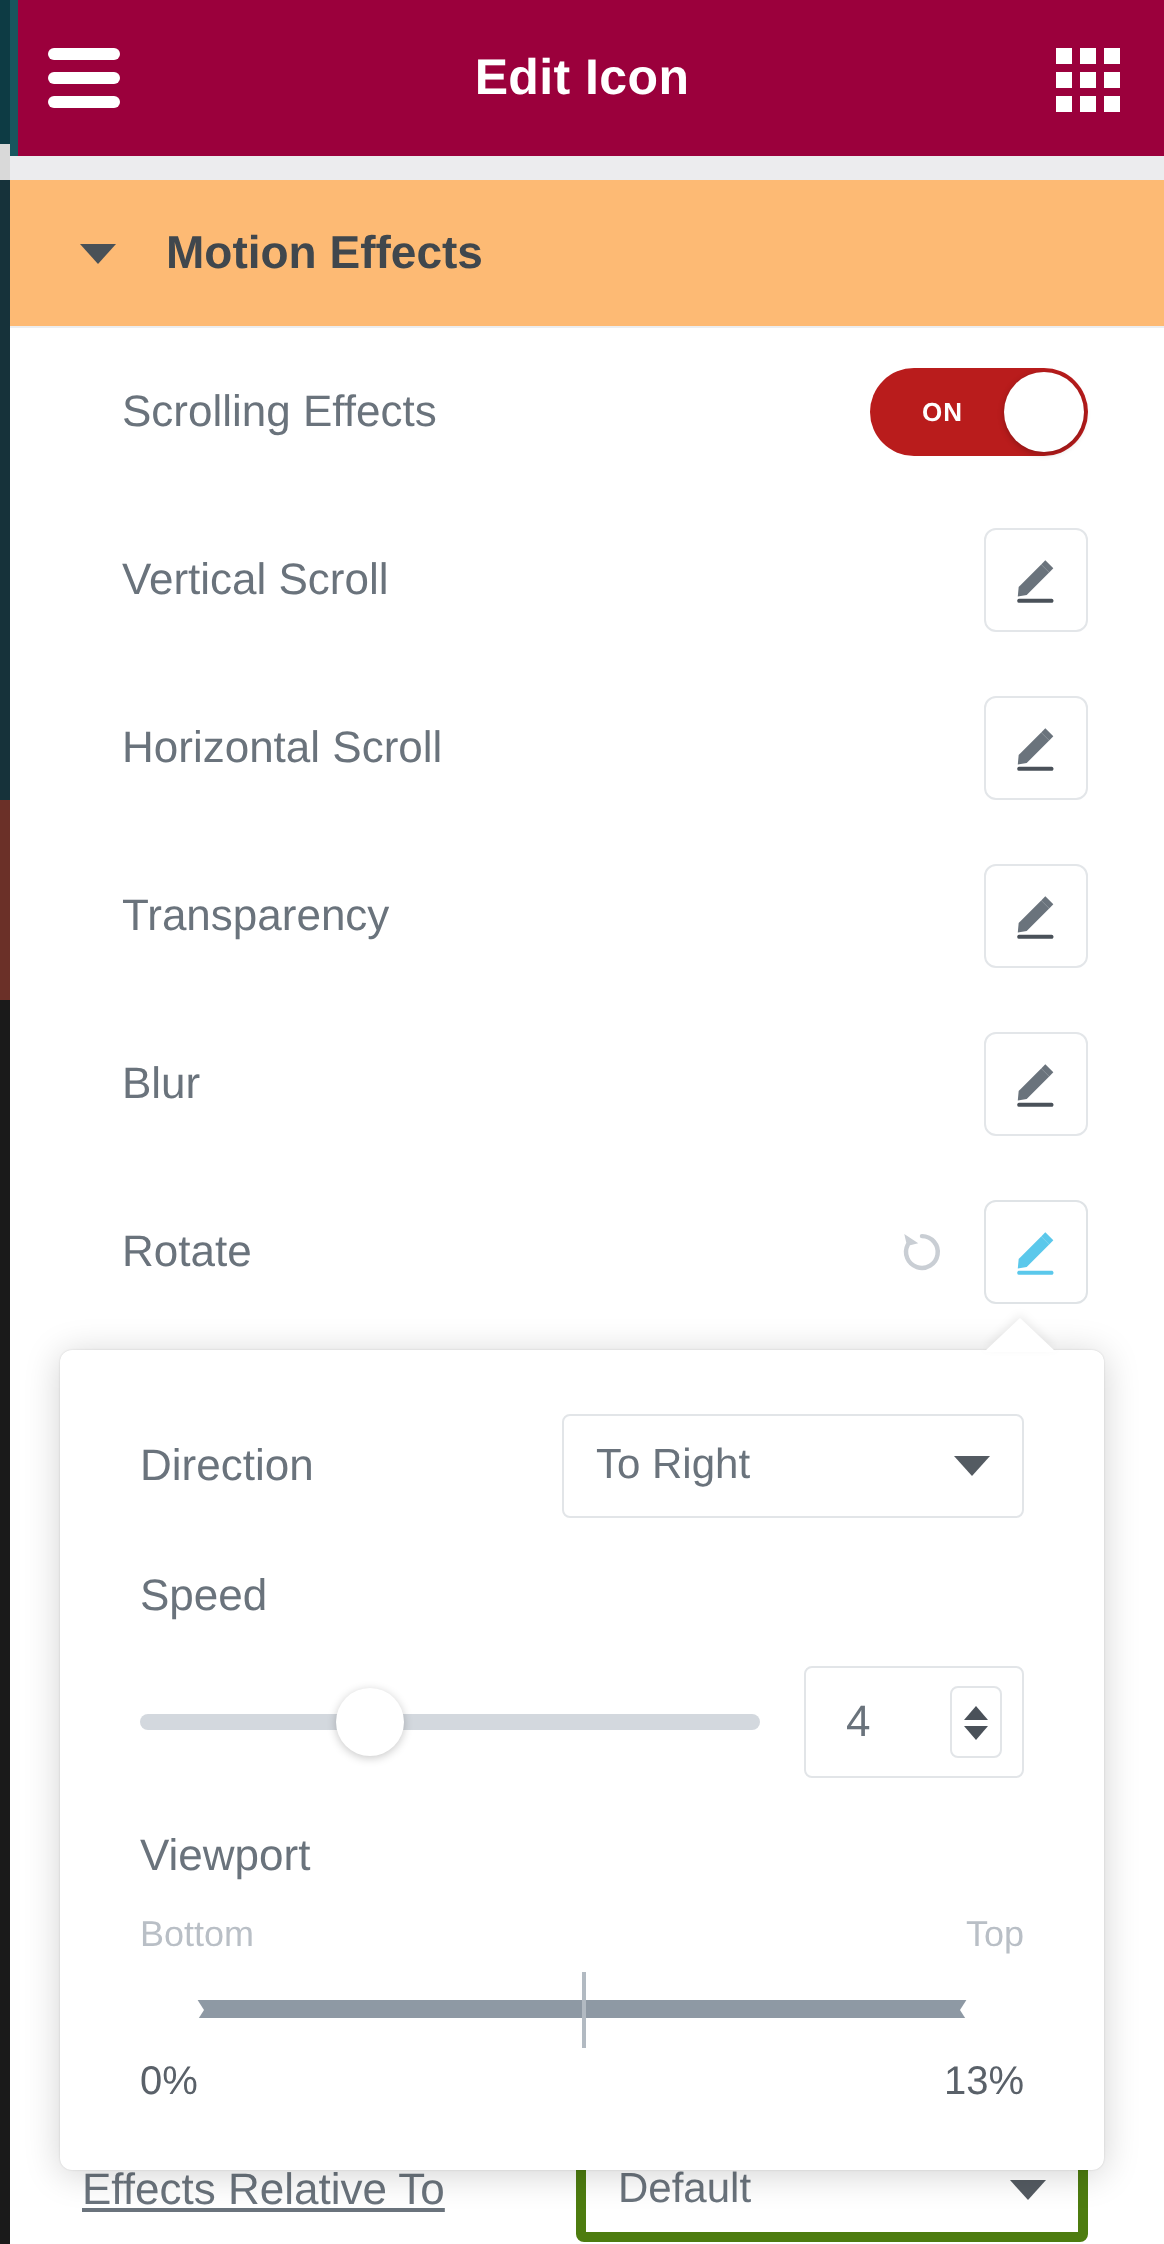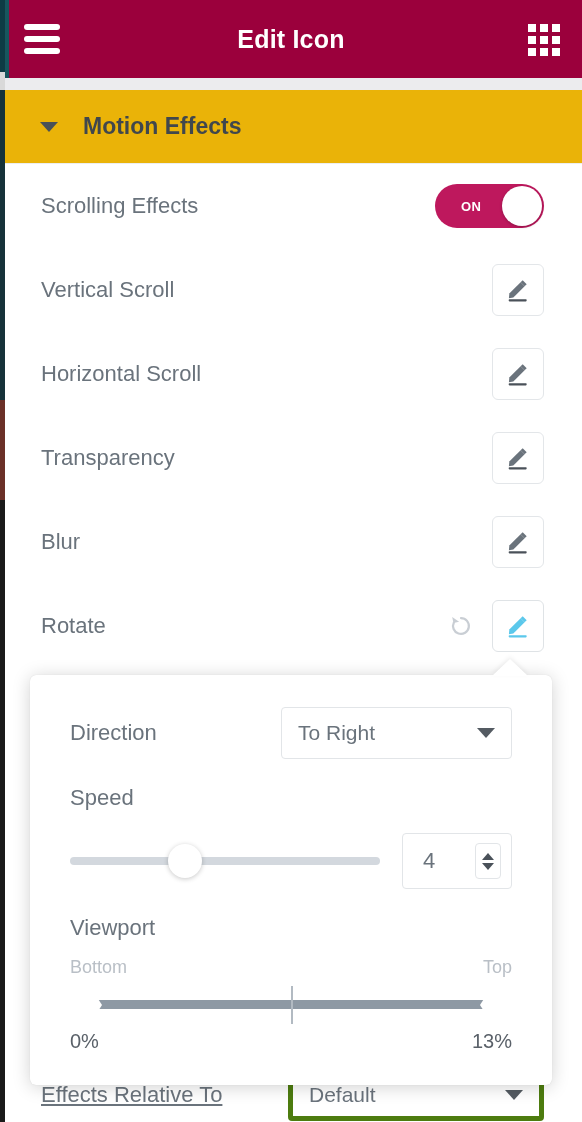--- a/index.html
+++ b/index.html
@@ -75,50 +75,50 @@
     background: #ececee;
     z-index: 39;
   }
 
   
   .section-head {
     position: absolute; left: 0; top: 90px;
     width: 582px; height: 74px;
     display: flex; align-items: center;
     border-bottom: 1px solid #eceef0;
-    background: #eab308;
+    background: #fdba74;
   }
   .caret-down {
     margin-left: 40px;
     width: 0; height: 0;
     border-left: 9px solid transparent;
     border-right: 9px solid transparent;
     border-top: 10px solid #495157;
     cursor: pointer;
   }
   .section-title {
     margin-left: 25px;
     font-size: 23px; font-weight: 700; color: #40474d;
   }
 
   
   .rows { position: absolute; left: 0; top: 164px; width: 582px; }
   .row {
     position: relative;
     height: 84px;
     display: flex; align-items: center;
-    padding: 0 38px 0 41px;
+    padding: 0 38px 0 61px;
   }
   .row-label { font-size: 22px; color: #6a737c; flex: 1; }
   .row-right { display: flex; align-items: center; gap: 14px; }
 
   
   .toggle {
     width: 109px; height: 44px; border-radius: 22px;
-    background: #be185d; position: relative; cursor: pointer;
+    background: #b91c1c; position: relative; cursor: pointer;
     display: flex; align-items: center;
   }
   .toggle-text {
     position: absolute; left: 26px; top: 50%;
     transform: translateY(-50%);
     font-size: 13px; font-weight: 700; color: #ffffff; letter-spacing: .5px;
   }
   .toggle-knob {
     position: absolute; right: 2px; top: 2px;
     width: 40px; height: 40px; border-radius: 50%;

